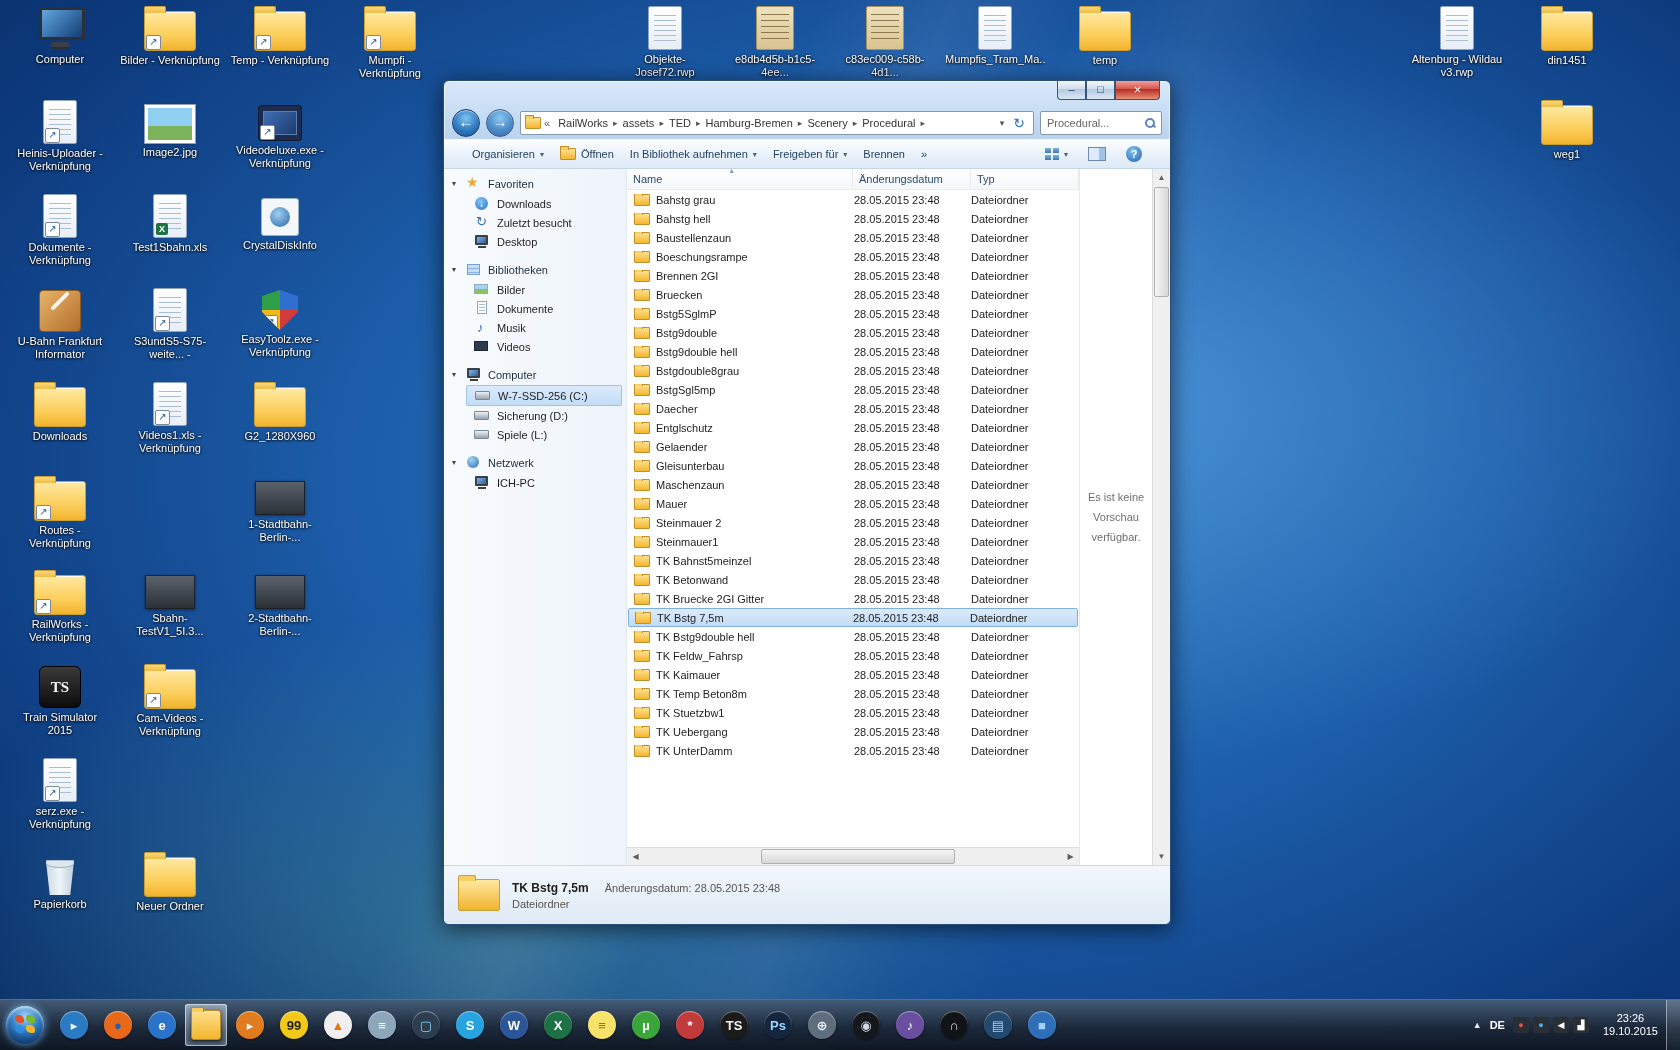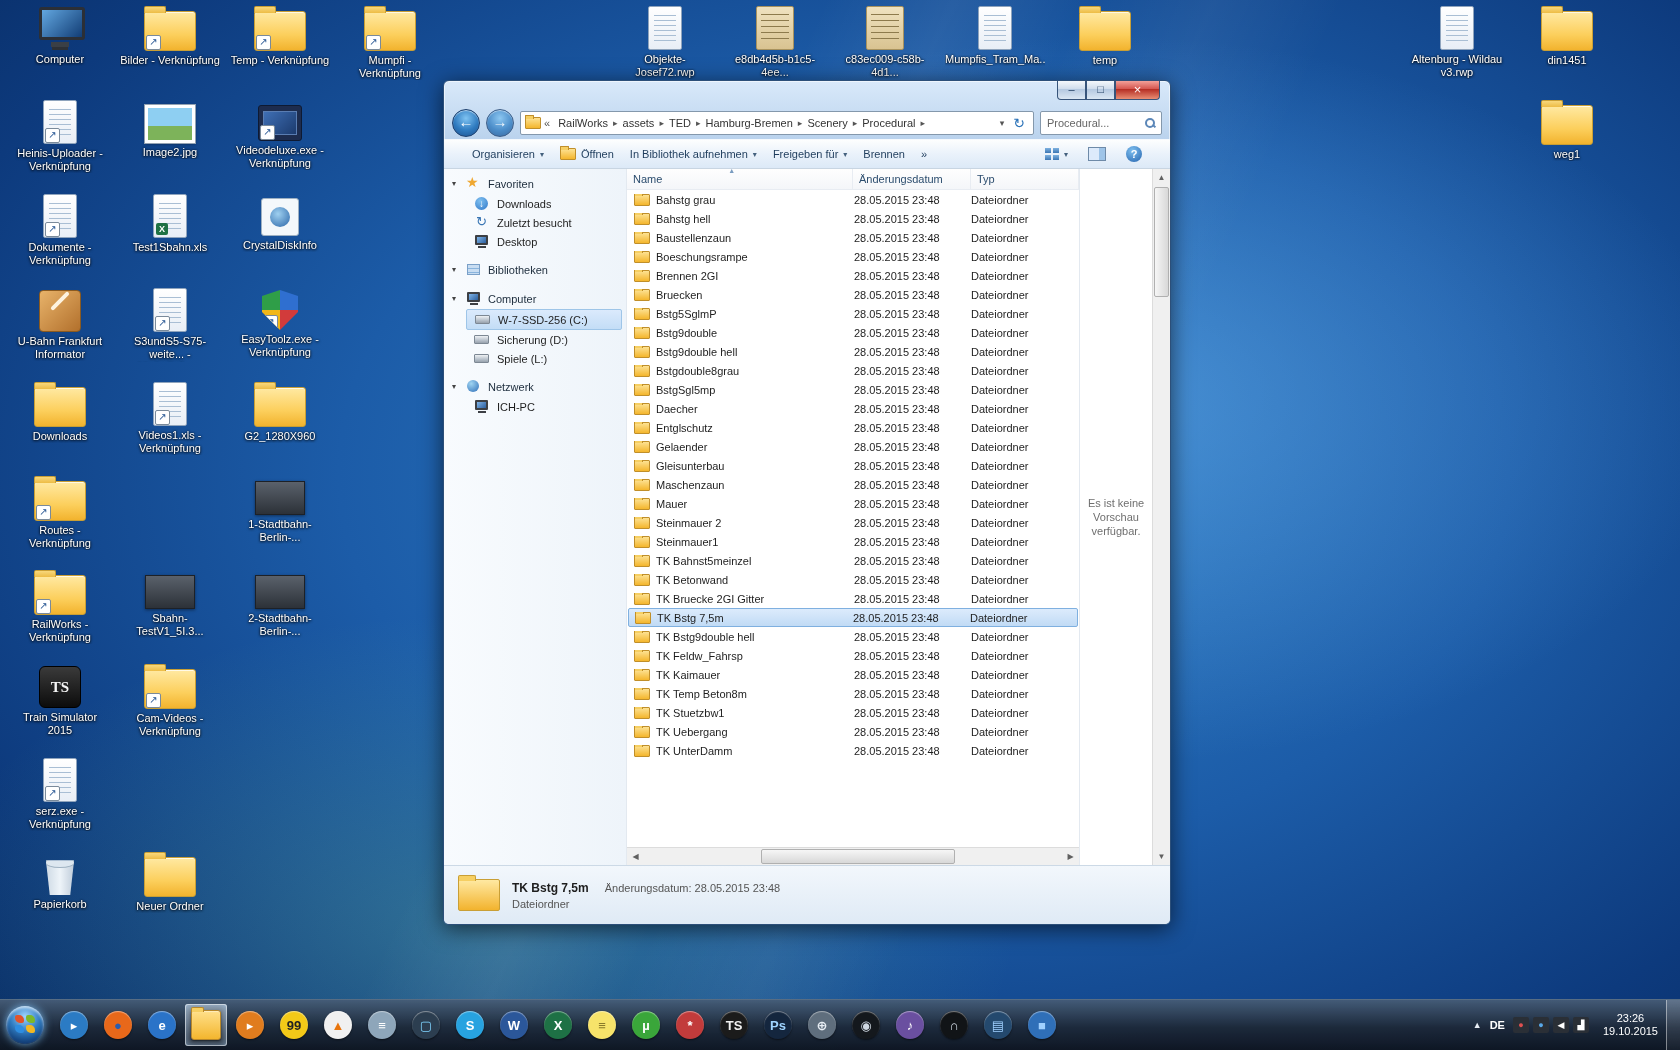--- a/index.html
+++ b/index.html
@@ -162,21 +162,21 @@
   .file-row .date{width:117px;flex:none;color:#1e1e1e;}
   .file-row .type{width:107px;flex:none;color:#1e1e1e;}
   .file-row.selected{background:linear-gradient(#dcebfc,#c1dbf5);border:1px solid #7fb0e0;border-radius:2px;}
   .list-filler{flex:1;}
   .hscroll{height:17px;flex:none;background:#f0f0f0;border-top:1px solid #dcdcdc;display:flex;}
   .hs-btn{width:17px;text-align:center;font-size:8px;line-height:17px;color:#606060;flex:none;}
   .hs-track{flex:1;position:relative;}
   .hs-thumb{position:absolute;left:28%;width:46%;top:1px;bottom:1px;background:linear-gradient(#f6f6f6,#d8d8d8);
     border:1px solid #b0b0b0;border-radius:2px;}
   .preview-pane{width:64px;flex:none;border-left:1px solid #e3e9f0;display:flex;align-items:center;
-    justify-content:flex-start;padding:4px;color:#6f6f6f;text-align:center;line-height:14px;}
+    justify-content:flex-start;padding:4px;color:#6f6f6f;text-align:center;line-height:20px;}
   .vscroll{width:17px;flex:none;background:#f0f0f0;border-left:1px solid #dcdcdc;position:relative;}
   .vs-btn{height:17px;text-align:center;font-size:8px;line-height:17px;color:#606060;}
   .vs-btn.bottom{position:absolute;bottom:0;left:0;right:0;}
   .vs-thumb{position:absolute;top:18px;left:1px;right:1px;height:108px;background:linear-gradient(90deg,#f6f6f6,#d8d8d8);
     border:1px solid #b0b0b0;border-radius:2px;}
 
   .details{height:58px;flex:none;border-top:1px solid #ccd9e6;border-radius:0 0 5px 5px;
     background:linear-gradient(#f2f7fc,#dfeaf5);display:flex;align-items:center;padding:0 14px;gap:12px;}
   .big-folder{width:40px;height:30px;background:linear-gradient(#ffe9a2,#f2b32e);border:1px solid #c99f35;
     border-radius:2px;position:relative;flex:none;}
@@ -602,20 +602,42 @@
               <span class="nav-label">Desktop</span>
             </div>
           </div>
       </div>
       <div class="nav-section">
         <div class="nav-header">
           <span class="expander">▾</span>
           <span class="si si-libraries"></span>
           <span>Bibliotheken</span>
         </div>
+        <div>
+
+            <div class="nav-item">
+              <span class="si si-pictures"></span>
+              <span class="nav-label">Bilder</span>
+            </div>
+
+            <div class="nav-item">
+              <span class="si si-documents"></span>
+              <span class="nav-label">Dokumente</span>
+            </div>
+
+            <div class="nav-item">
+              <span class="si si-music"></span>
+              <span class="nav-label">Musik</span>
+            </div>
+
+            <div class="nav-item">
+              <span class="si si-videos"></span>
+              <span class="nav-label">Videos</span>
+            </div>
+          </div>
       </div>
       <div class="nav-section">
         <div class="nav-header">
           <span class="expander">▾</span>
           <span class="si si-computer"></span>
           <span>Computer</span>
         </div>
         <div>
 
             <div class="nav-item selected">

